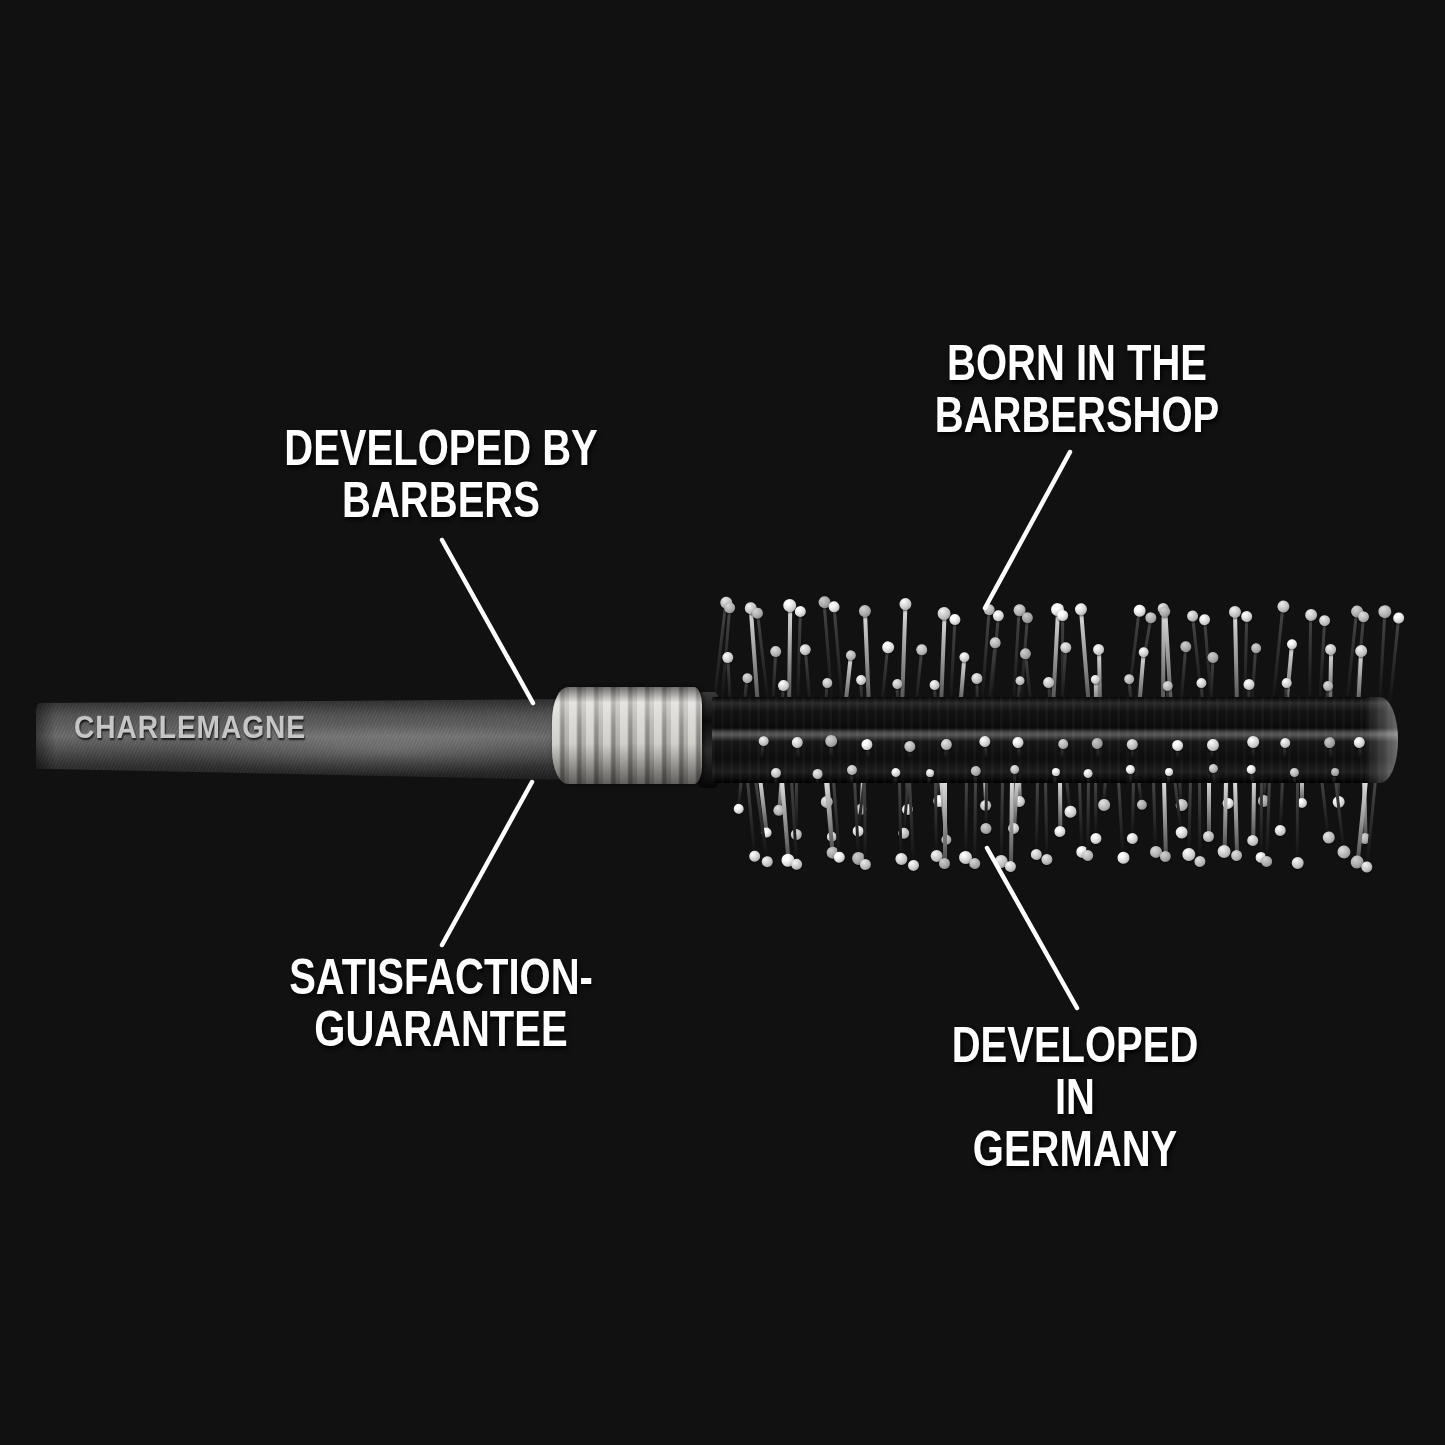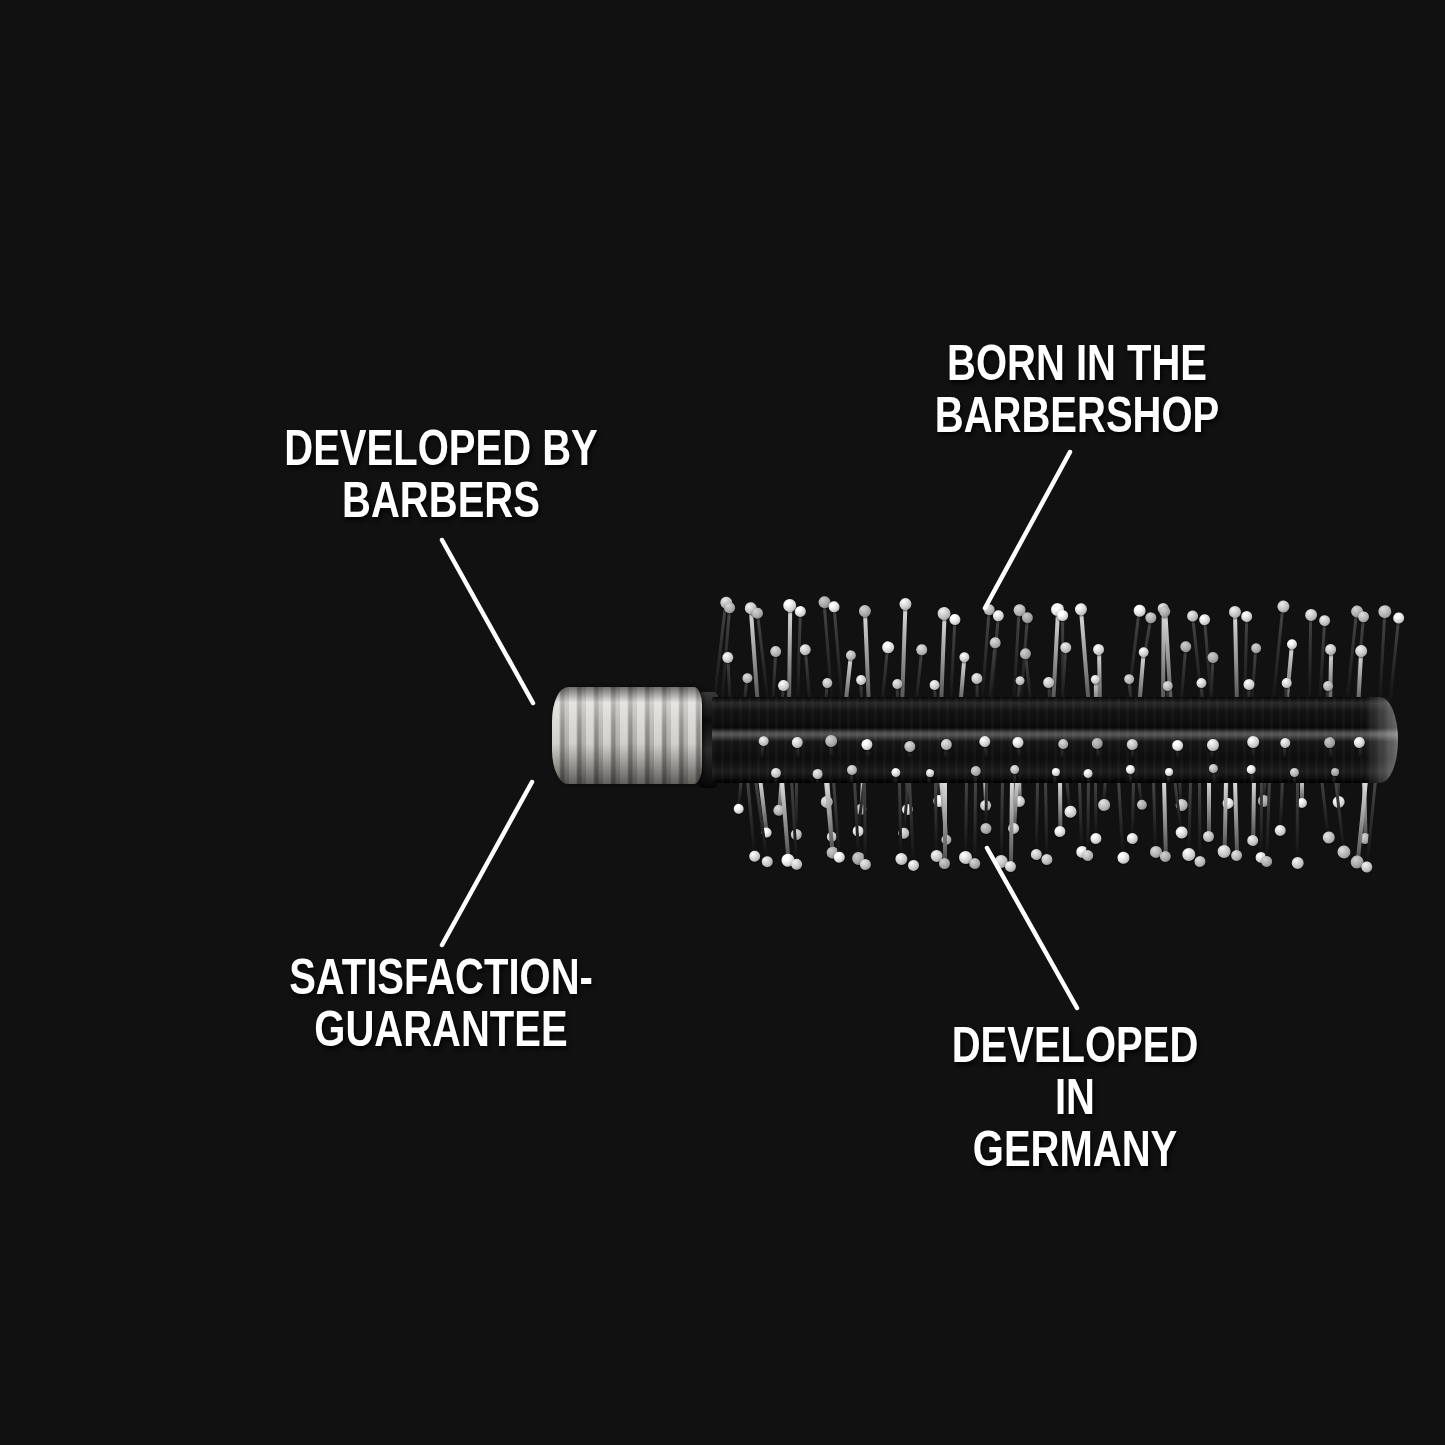--- a/index.html
+++ b/index.html
@@ -104,20 +104,24 @@
 
   <div class="annotation" id="ann-dev-barbers">DEVELOPED BY
 BARBERS</div>
   <div class="annotation" id="ann-born">BORN IN THE
 BARBERSHOP</div>
   <div class="annotation" id="ann-satisfaction">SATISFACTION-
 GUARANTEE</div>
   <div class="annotation" id="ann-germany">DEVELOPED IN
 GERMANY</div>
 
+  <div class="handle">
+    <div class="handle-tip-shade"></div>
+    <div class="brand-label">CHARLEMAGNE</div>
+  </div>
 
   <div class="collar"></div>
 
   <div class="barrel-ring"></div>
   <div class="barrel">
     <div class="barrel-texture"></div>
     <div class="barrel-endcap"></div>
   </div>
 
   <div class="bristles" id="bristles">

